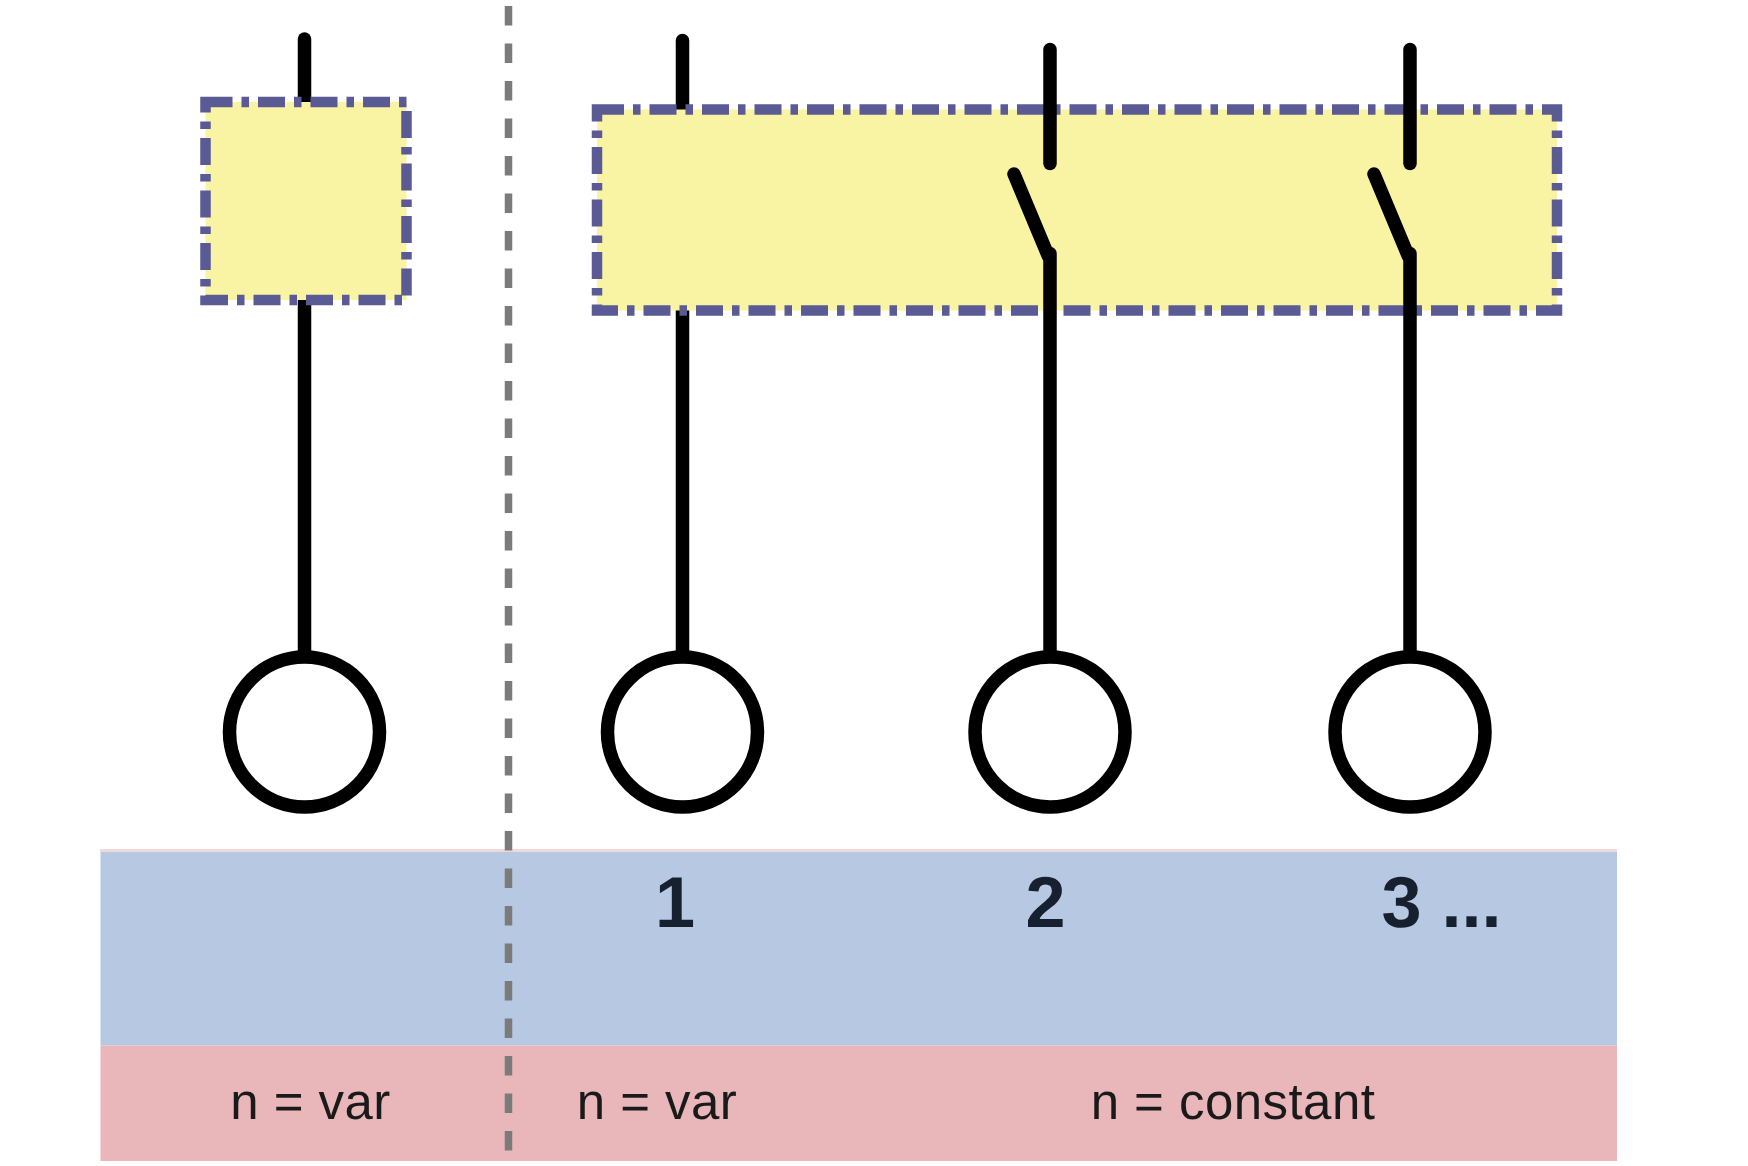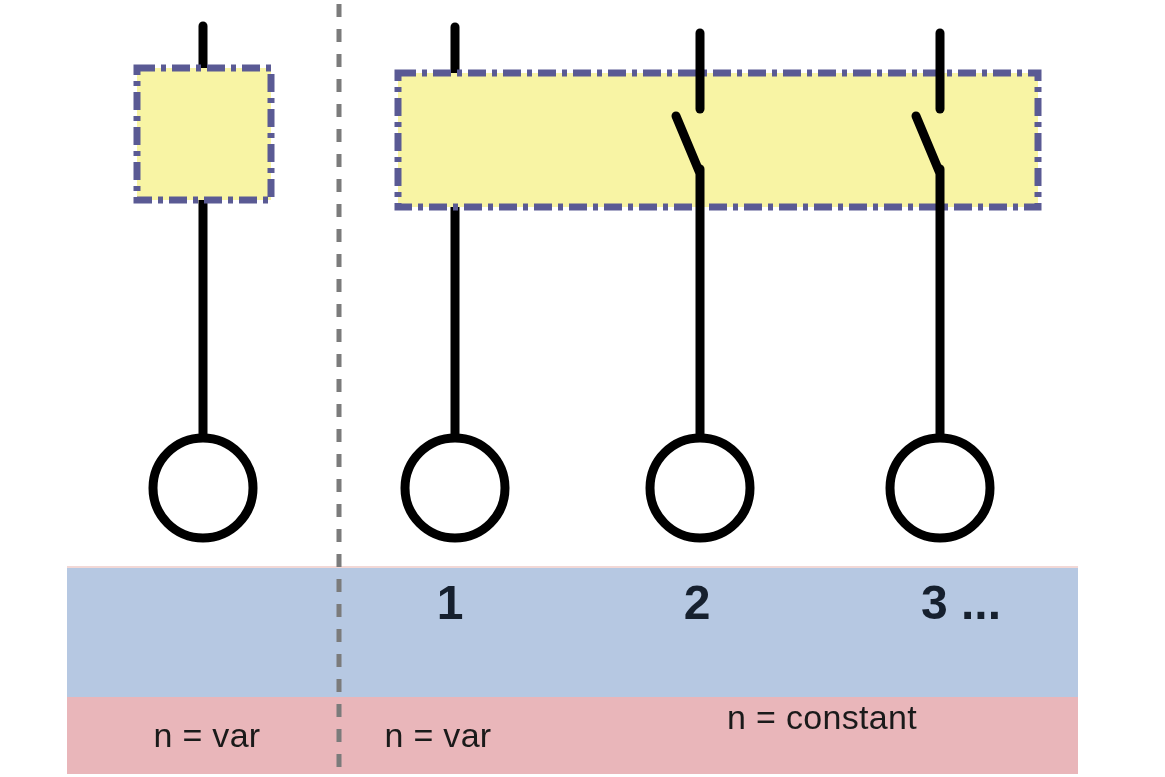--- a/index.html
+++ b/index.html
@@ -102,15 +102,15 @@
   <span class="label motor-m" style="left:455px; top:488px;">M</span>
   <span class="label motor-m" style="left:700px; top:488px;">M</span>
   <span class="label motor-m" style="left:940px; top:488px;">M</span>
 
   <span class="label motor-number" style="left:450px; top:603px;">1</span>
   <span class="label motor-number" style="left:697px; top:603px;">2</span>
   <span class="label motor-number" style="left:961px; top:603px;">3 ...</span>
 
   <span class="label speed-label" style="left:207px; top:735px;">n = var</span>
   <span class="label speed-label" style="left:438px; top:735px;">n = var</span>
-  <span class="label speed-label" style="left:822px; top:717px;">n = constant</span>
+  <span class="label speed-label" style="left:822px; top:735px;">n = constant</span>
 
 </div>
 
 </body></html>

